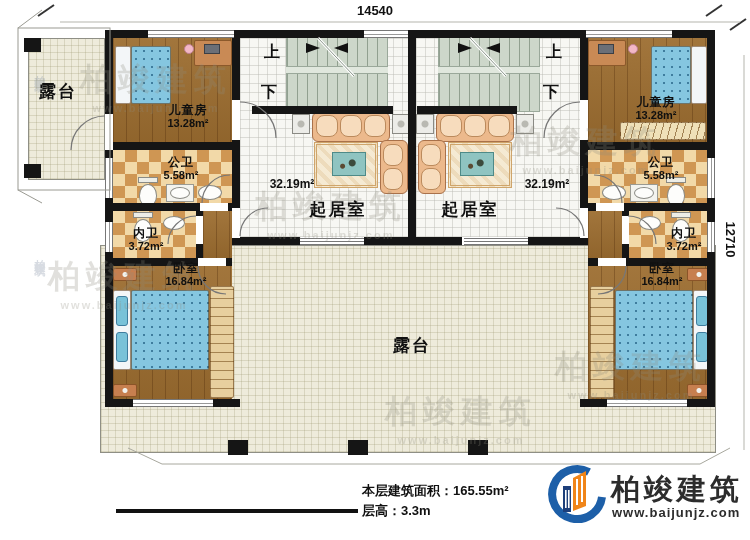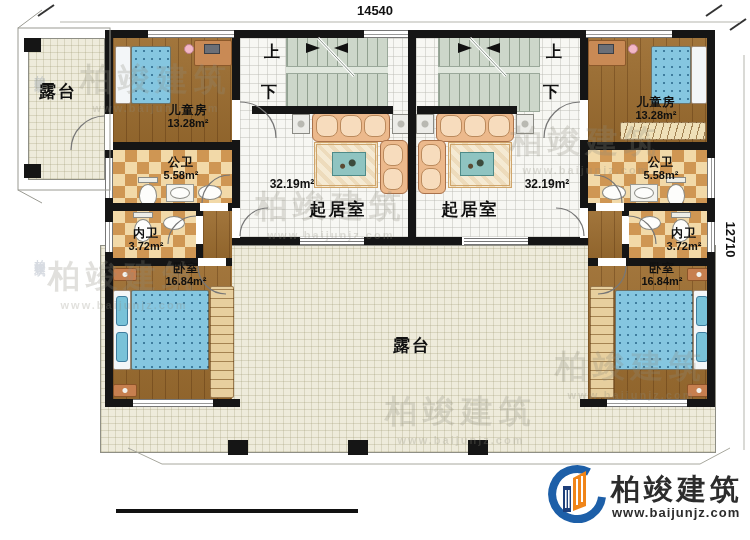--- a/index.html
+++ b/index.html
@@ -327,20 +327,24 @@
     <path d="M622,203 A28,28 0 0 0 594,175" fill="none" stroke="#777" stroke-width="1.2"></path>
     <path d="M240,236 A28,28 0 0 1 268,208" fill="none" stroke="#777" stroke-width="1.2"></path>
     <path d="M584,236 A28,28 0 0 0 556,208" fill="none" stroke="#777" stroke-width="1.2"></path>
     <path d="M198,266 A28,28 0 0 0 226,294" fill="none" stroke="#777" stroke-width="1.2"></path>
     <path d="M626,266 A28,28 0 0 1 598,294" fill="none" stroke="#777" stroke-width="1.2"></path>
     <path d="M196,216 A28,28 0 0 0 168,244" fill="none" stroke="#777" stroke-width="1.2"></path>
     <path d="M628,216 A28,28 0 0 1 656,244" fill="none" stroke="#777" stroke-width="1.2"></path>
   </svg>
 
   <div class="title-underline"></div>
+  <div class="info">
+    <div><span>本层建筑面积：</span><span>165.55m²</span></div>
+    <div><span>层高：</span><span>3.3m</span></div>
+  </div>
   <div class="brand">
     <svg width="64" height="64" viewBox="0 0 64 64" style="position:absolute;left:0;top:0;">
       <path d="M46 8 A25 25 0 1 0 59 33" fill="none" stroke="#1d5fa8" stroke-width="8"></path>
       <rect x="20" y="22" width="8" height="26" fill="#1d3f7a"></rect>
       <rect x="22" y="26" width="1.6" height="18" fill="#fff"></rect>
       <rect x="25" y="26" width="1.6" height="18" fill="#fff"></rect>
       <polygon points="30,14 43,7 43,42 30,47" fill="#f08519"></polygon>
       <rect x="33" y="15" width="2" height="26" fill="#fff"></rect>
       <rect x="38" y="12" width="2" height="26" fill="#fff"></rect>
     </svg>

